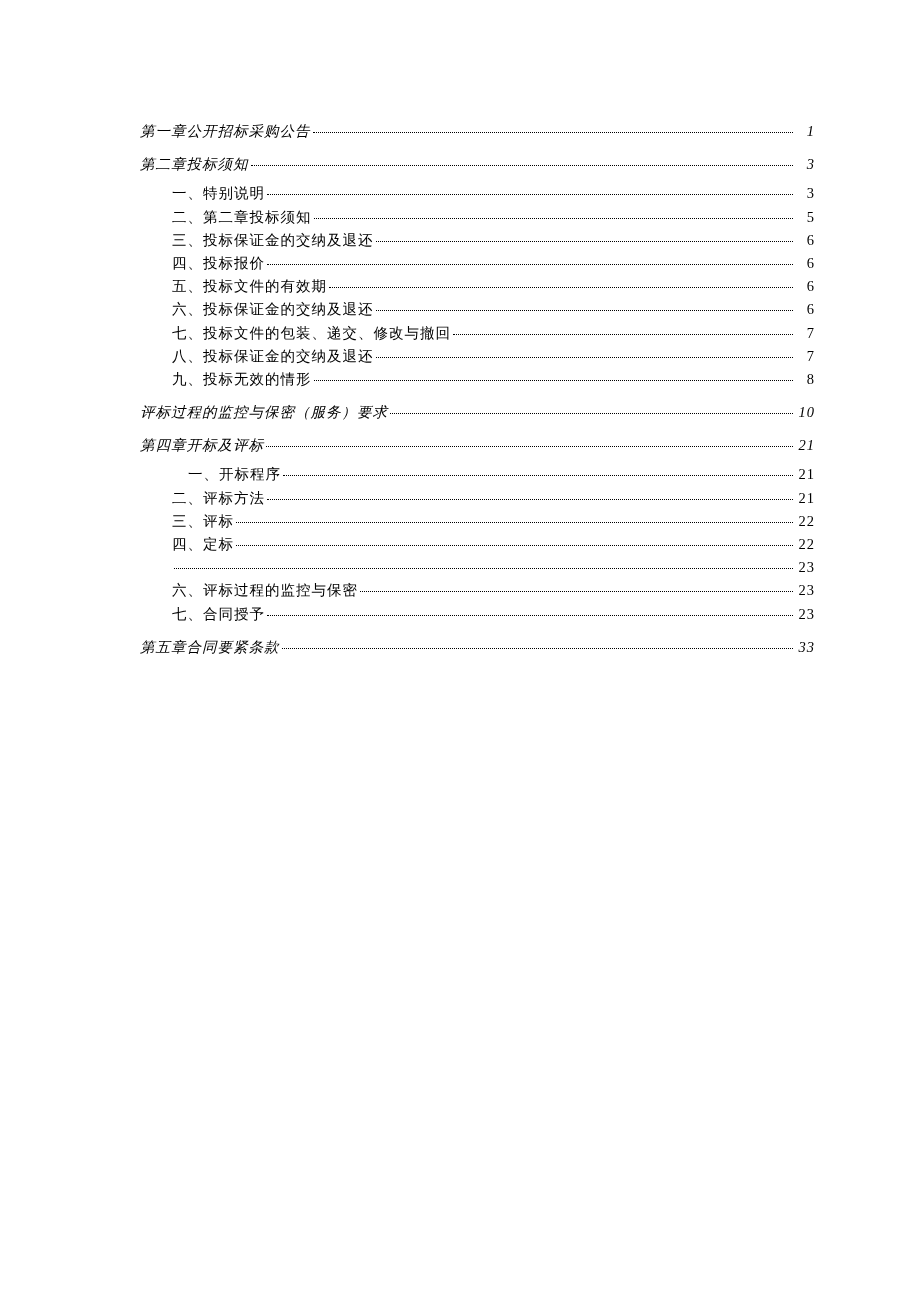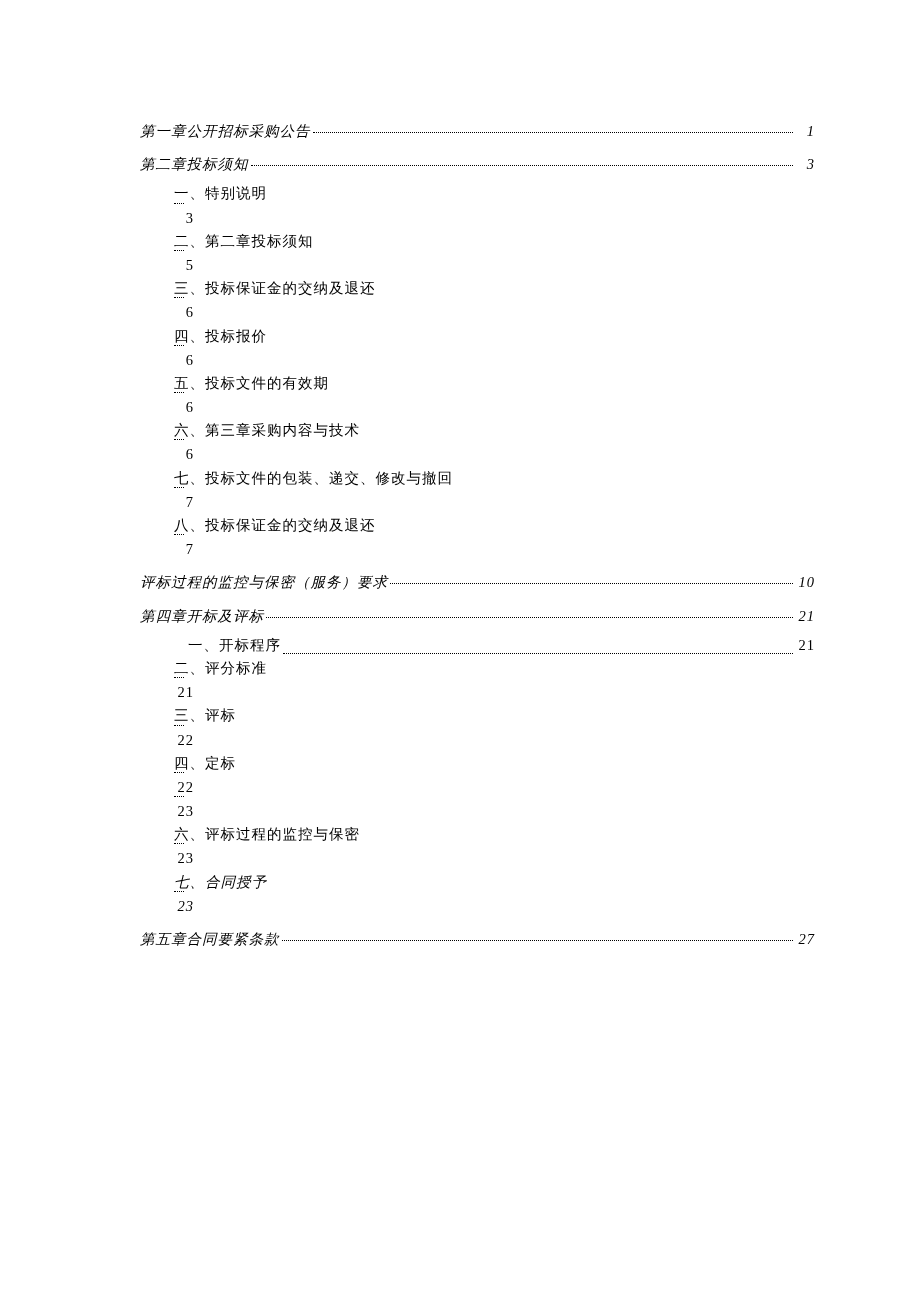--- a/index.html
+++ b/index.html
@@ -25,25 +25,23 @@
       line-height: 1.6;
       letter-spacing: 1px;
     }
     .toc-entry.chapter {
       margin-top: 10px;
       margin-bottom: 6px;
       font-style: italic;
     }
     .toc-entry.sub {
       padding-left: 32px;
-      flex-direction: column;
     }
     .toc-entry.sub-extra {
       padding-left: 48px;
-      align-items: flex-end;
     }
     .toc-label {
       white-space: nowrap;
       flex-shrink: 0;
     }
     .toc-dots {
       flex: 1;
       border-bottom: 1.5px dotted #000;
       position: relative;
       top: -3px;
@@ -52,21 +50,20 @@
       letter-spacing: 2px;
     }
     .toc-page {
       white-space: nowrap;
       flex-shrink: 0;
       text-align: right;
       min-width: 20px;
     }
     .italic .toc-label,
     .italic .toc-page {
-      font-style: italic;
     }
     .no-gap {
       margin-top: 0;
       margin-bottom: 0;
     }
   </style>
 </head>
 <body>
 
 <div class="toc" id="toc-container">
@@ -99,51 +96,56 @@
       <span class="toc-label">四、投标报价</span>
       <span class="toc-dots"></span>
       <span class="toc-page">6</span>
     </div>
     <div class="toc-entry sub">
       <span class="toc-label">五、投标文件的有效期</span>
       <span class="toc-dots"></span>
       <span class="toc-page">6</span>
     </div>
     <div class="toc-entry sub">
-      <span class="toc-label">六、第三章采购内容与技术</span>
+      <span class="toc-label">六、投标保证金的交纳及退还</span>
       <span class="toc-dots"></span>
       <span class="toc-page">6</span>
     </div>
     <div class="toc-entry sub">
       <span class="toc-label">七、投标文件的包装、递交、修改与撤回</span>
       <span class="toc-dots"></span>
       <span class="toc-page">7</span>
     </div>
     <div class="toc-entry sub">
       <span class="toc-label">八、投标保证金的交纳及退还</span>
       <span class="toc-dots"></span>
       <span class="toc-page">7</span>
+    </div>
+    <div class="toc-entry sub">
+      <span class="toc-label">九、投标无效的情形</span>
+      <span class="toc-dots"></span>
+      <span class="toc-page">8</span>
     </div>
     <div class="toc-entry chapter no-gap">
       <span class="toc-label">评标过程的监控与保密（服务）要求</span>
       <span class="toc-dots"></span>
       <span class="toc-page">10</span>
     </div>
     <div class="toc-entry chapter">
       <span class="toc-label">第四章开标及评标</span>
       <span class="toc-dots"></span>
       <span class="toc-page">21</span>
     </div>
     <div class="toc-entry sub-extra">
       <span class="toc-label">一、开标程序</span>
       <span class="toc-dots"></span>
       <span class="toc-page">21</span>
     </div>
     <div class="toc-entry sub">
-      <span class="toc-label">二、评分标准</span>
+      <span class="toc-label">二、评标方法</span>
       <span class="toc-dots"></span>
       <span class="toc-page">21</span>
     </div>
     <div class="toc-entry sub">
       <span class="toc-label">三、评标</span>
       <span class="toc-dots"></span>
       <span class="toc-page">22</span>
     </div>
     <div class="toc-entry sub">
       <span class="toc-label">四、定标</span>
@@ -160,15 +162,15 @@
       <span class="toc-page">23</span>
     </div>
     <div class="toc-entry sub italic">
       <span class="toc-label">七、合同授予</span>
       <span class="toc-dots"></span>
       <span class="toc-page">23</span>
     </div>
     <div class="toc-entry chapter no-gap">
       <span class="toc-label">第五章合同要紧条款</span>
       <span class="toc-dots"></span>
-      <span class="toc-page">27</span>
+      <span class="toc-page">33</span>
     </div>
   </div>
 
 </body></html>

